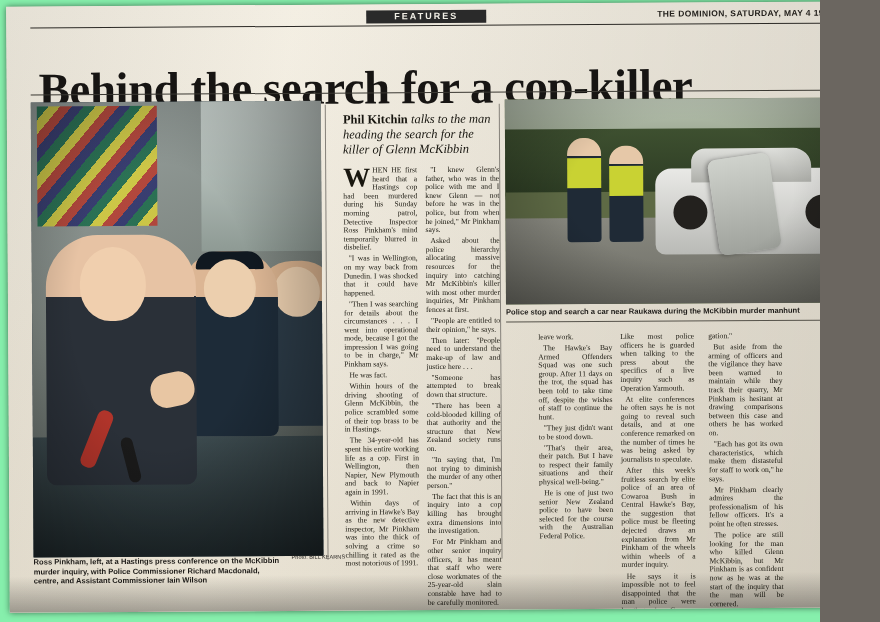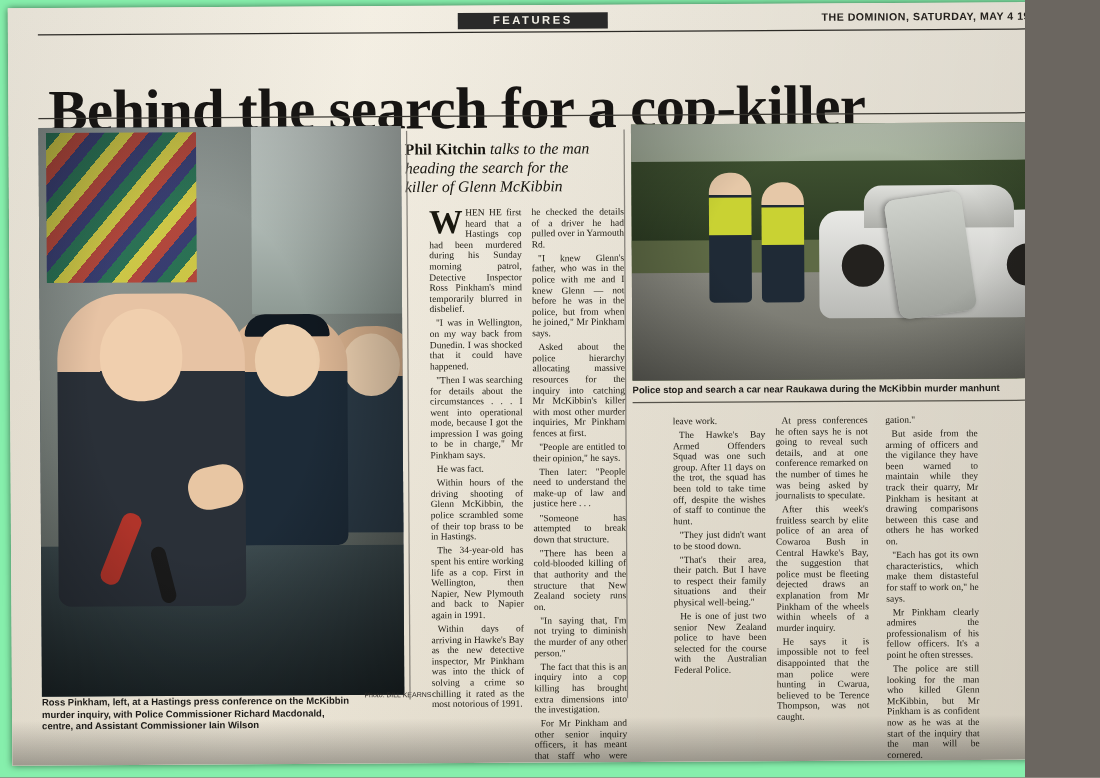--- a/index.html
+++ b/index.html
@@ -261,21 +261,21 @@
     top: 549px;
     width: 70px;
     font-family: "Liberation Sans", sans-serif;
     font-size: 5.6px;
     line-height: 7px;
     color: #2a2724;
   }
   
   .standfirst {
     position: absolute;
-    left: 317px;
+    left: 336px;
     top: 108px;
     width: 150px;
     font-family: "Liberation Serif", serif;
     font-size: 12.5px;
     line-height: 15px;
     font-style: italic;
     color: #17150f;
   }
   .standfirst b { font-style: normal; font-weight: bold; }
   
@@ -444,40 +444,40 @@
     <div class="col" id="col1">
         <p class="first dropcap">WHEN HE first heard that a Hastings cop had been murdered during his Sunday morning patrol, Detective Inspector Ross Pinkham's mind temporarily blurred in disbelief.</p>
         <p>"I was in Wellington, on my way back from Dunedin. I was shocked that it could have happened.</p>
         <p>"Then I was searching for details about the circumstances . . . I went into operational mode, because I got the impression I was going to be in charge," Mr Pinkham says.</p>
         <p>He was fact.</p>
         <p>Within hours of the driving shooting of Glenn McKibbin, the police scrambled some of their top brass to be in Hastings.</p>
         <p>The 34-year-old has spent his entire working life as a cop. First in Wellington, then Napier, New Plymouth and back to Napier again in 1991.</p>
         <p>Within days of arriving in Hawke's Bay as the new detective inspector, Mr Pinkham was into the thick of solving a crime so chilling it rated as the most notorious of 1991.</p>
       </div>
     <div class="col" id="col2">
-        <p class="first">he checked the details of a driver he had pulled over in Yarmouth Rd.</p>
         <p>"I knew Glenn's father, who was in the police with me and I knew Glenn — not before he was in the police, but from when he joined," Mr Pinkham says.</p>
         <p>Asked about the police hierarchy allocating massive resources for the inquiry into catching Mr McKibbin's killer with most other murder inquiries, Mr Pinkham fences at first.</p>
         <p>"People are entitled to their opinion," he says.</p>
         <p>Then later: "People need to understand the make-up of law and justice here . . .</p>
         <p>"Someone has attempted to break down that structure.</p>
         <p>"There has been a cold-blooded killing of that authority and the structure that New Zealand society runs on.</p>
         <p>"In saying that, I'm not trying to diminish the murder of any other person."</p>
         <p>The fact that this is an inquiry into a cop killing has brought extra dimensions into the investigation.</p>
         <p>For Mr Pinkham and other senior inquiry officers, it has meant that staff who were close workmates of the 25-year-old slain constable have had to be carefully monitored.</p>
       </div>
     <div class="col" id="col3">
         <p class="first">leave work.</p>
         <p>The Hawke's Bay Armed Offenders Squad was one such group. After 11 days on the trot, the squad has been told to take time off, despite the wishes of staff to continue the hunt.</p>
         <p>"They just didn't want to be stood down.</p>
         <p>"That's their area, their patch. But I have to respect their family situations and their physical well-being."</p>
         <p>He is one of just two senior New Zealand police to have been selected for the course with the Australian Federal Police.</p>
       </div>
     <div class="col" id="col4">
-        <p>At press conferences he often says he is not going to reveal such details, and at one conference remarked on the number of times he was being asked by journalists to speculate.</p>
+        <p class="first">Like most police officers he is guarded when talking to the press about the specifics of a live inquiry such as Operation Yarmouth.</p>
+        <p>At elite conferences he often says he is not going to reveal such details, and at one conference remarked on the number of times he was being asked by journalists to speculate.</p>
         <p>After this week's fruitless search by elite police of an area of Cowaroa Bush in Central Hawke's Bay, the suggestion that police must be fleeting dejected draws an explanation from Mr Pinkham of the wheels within wheels of a murder inquiry.</p>
         <p>He says it is impossible not to feel disappointed that the man police were hunting in Cwarua, believed to be Terence Thompson, was not caught.</p>
       </div>
     <div class="col" id="col5">
         <p class="first">gation."</p>
         <p>But aside from the arming of officers and the vigilance they have been warned to maintain while they track their quarry, Mr Pinkham is hesitant at drawing comparisons between this case and others he has worked on.</p>
         <p>"Each has got its own characteristics, which make them distasteful for staff to work on," he says.</p>
         <p>Mr Pinkham clearly admires the professionalism of his fellow officers. It's a point he often stresses.</p>
         <p>The police are still looking for the man who killed Glenn McKibbin, but Mr Pinkham is as confident now as he was at the start of the inquiry that the man will be cornered.</p>
       </div>

